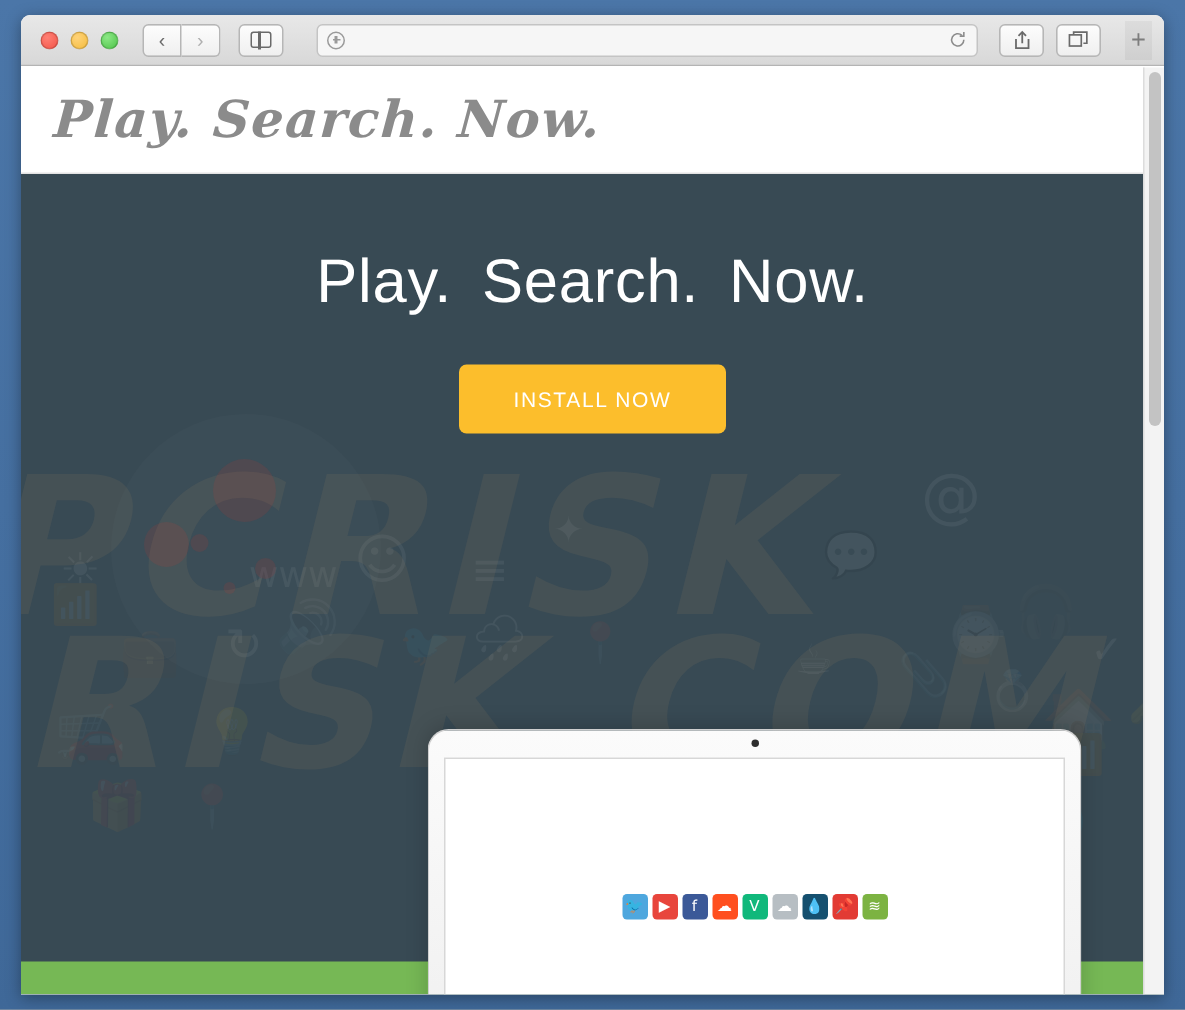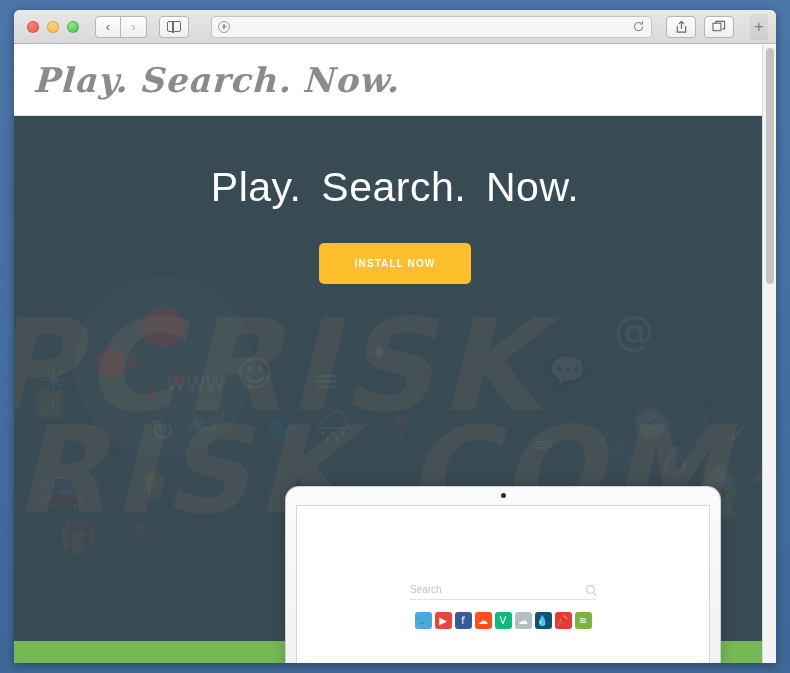--- a/index.html
+++ b/index.html
@@ -197,22 +197,22 @@
     font-size: 13.5px;
     line-height: 1.55;
     color: #e9eced;
   }
 
   .install-btn {
     display: inline-block;
     margin-top: 32px;
     background: #fcbe2c;
     color: #fff;
-    font-size: 10px;
-    font-weight: bold;
+    font-size: 14px;
+    font-weight: normal;
     letter-spacing: 1.1px;
     padding: 15px 36px;
     border: none;
     border-radius: 5px;
     cursor: pointer;
   }
 
   
   .laptop {
     position: absolute;
@@ -408,24 +408,20 @@
         <button class="install-btn">INSTALL NOW</button>
       </div>
 
       <div class="green-strip"></div>
 
       <div class="laptop">
         <div class="lid">
           <div class="cam"></div>
           <div class="screen">
 
-            <div class="search-row">
-              <span class="search-ph">Search</span>
-              <span class="mag"></span>
-            </div>
 
             <div class="social" id="social-row">
                 <div class="sico" style="background: rgb(78, 167, 222);">🐦</div>
                 <div class="sico" style="background: rgb(232, 69, 60);">▶</div>
                 <div class="sico" style="background: rgb(59, 89, 152);">f</div>
                 <div class="sico" style="background: rgb(255, 79, 31);">☁</div>
                 <div class="sico" style="background: rgb(16, 184, 123);">V</div>
                 <div class="sico" style="background: rgb(183, 190, 195);">☁</div>
                 <div class="sico" style="background: rgb(21, 80, 111);">💧</div>
                 <div class="sico" style="background: rgb(226, 59, 52);">📌</div>

